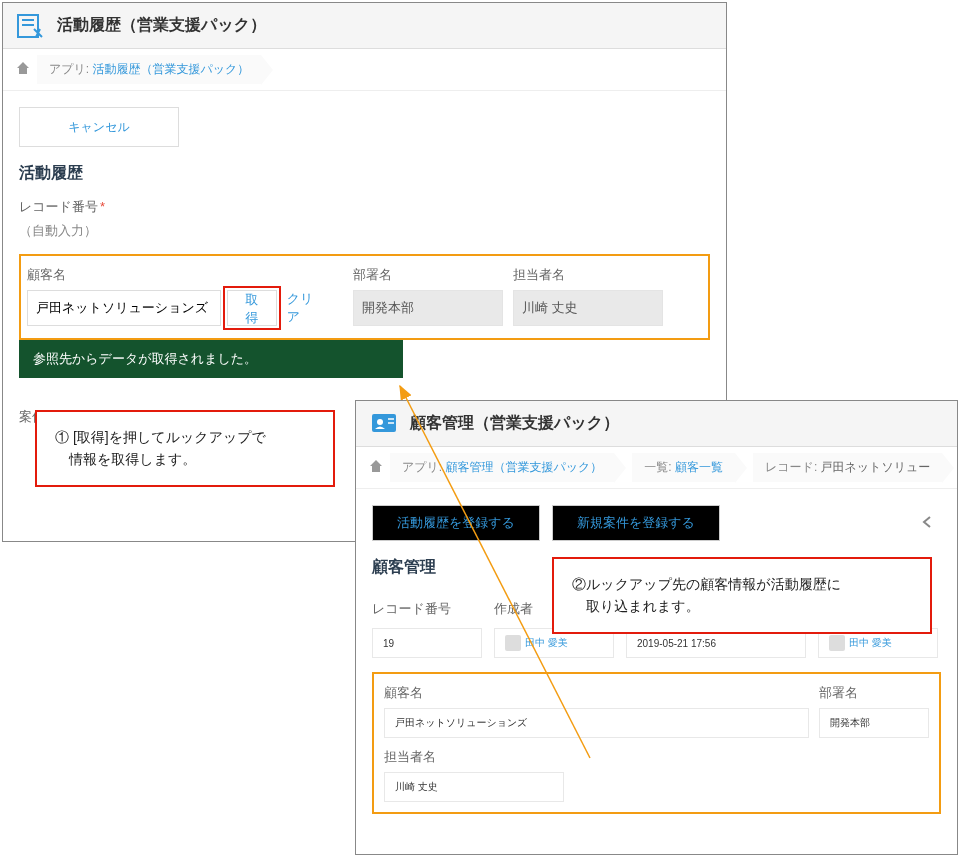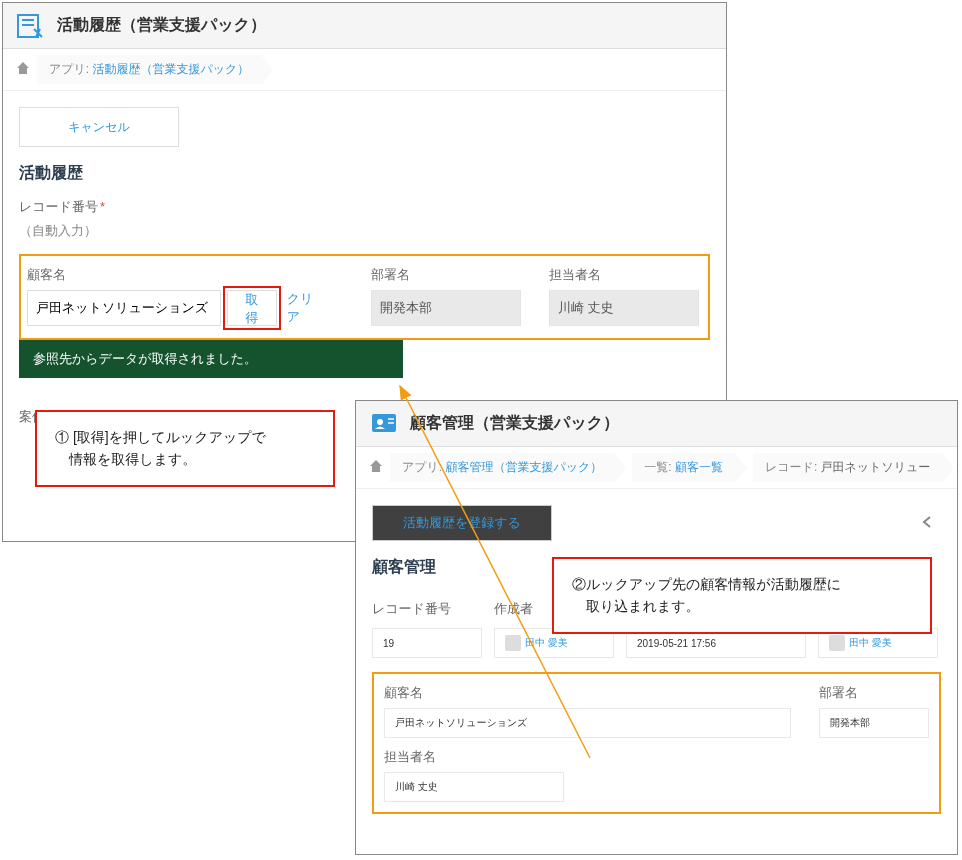--- a/index.html
+++ b/index.html
@@ -19,33 +19,33 @@
   .toolbar { padding: 16px; display: flex; gap: 16px; }
   .btn { display: inline-flex; align-items: center; justify-content: center; height: 40px; padding: 0 28px; font-size: 12px; cursor: pointer; border: 1px solid transparent; }
   .btn-cancel { color: #3498db; border: 1px solid #ddd; background: #fff; width: 160px; }
   .btn-primary { background: #3498db; color: #fff; width: 160px; }
   .section { padding: 0 16px 16px; }
   .section-title { font-size: 16px; font-weight: bold; color: #2c3e50; margin-bottom: 14px; }
   .field-label { font-size: 13px; color: #666; margin-bottom: 6px; }
   .req { color: #e74c3c; margin-left: 2px; }
   .auto-text { color: #888; font-size: 13px; margin-top: 6px; }
   .highlight-box { border: 2px solid #f39c12; padding: 10px 6px 12px; margin-top: 14px; position: relative; }
-  .row { display: flex; gap: 28px; }
+  .row { display: flex; gap: 10px; }
   .col { display: flex; flex-direction: column; }
   .input { height: 36px; border: 1px solid #ddd; padding: 0 8px; font-size: 13px; background: #fff; }
   .input-ro { height: 36px; border: 1px solid #e4e4e4; padding: 0 8px; font-size: 13px; background: #e9e9e9; color: #555; display: flex; align-items: center; }
   .lookup-btn { height: 36px; border: 1px solid #ddd; background: #fff; color: #3498db; padding: 0 12px; font-size: 13px; cursor: pointer; }
   .lookup-btn-hl { outline: 2px solid #e31b0c; outline-offset: 2px; }
   .clear-link { color: #3498db; font-size: 13px; align-self: center; cursor: pointer; padding: 0 4px; }
   .toast { background: #14532d; color: #fff; padding: 10px 14px; font-size: 13px; margin-top: 0; width: 384px; }
   .callout { position: absolute; background: #fff; border: 2px solid #e31b0c; padding: 14px 18px; font-size: 14px; color: #222; line-height: 1.6; z-index: 10; }
   .callout1 { left: 23px; top: 410px; width: 300px; margin-left: 12px; }
   .callout2 { left: 552px; top: 557px; width: 380px; }
   .sub-toolbar { padding: 16px; display: flex; gap: 12px; align-items: center; }
-  .btn-outline { border: 1px solid #ccc; background: #404040; color: #3498db; padding: 8px 30px; cursor: pointer; font-size: 13px; }
+  .btn-outline { border: 1px solid #ccc; background: #000000; color: #3498db; padding: 8px 24px; cursor: pointer; font-size: 13px; }
   .pager-arrow { margin-left: auto; color: #888; padding: 4px 8px; }
   .meta-row { display: flex; gap: 12px; padding: 0 16px; }
   .meta-col { display: flex; flex-direction: column; gap: 4px; }
   .meta-val { border: 1px solid #e8e8e8; padding: 6px 10px; background: #fff; font-size: 10px; display: flex; align-items: center; gap: 4px; min-height: 30px; }
   .user-link { color: #3498db; }
   .avatar { width: 16px; height: 16px; border-radius: 2px; background: #ddd; display: inline-block; }
   .highlight-box2 { border: 2px solid #f39c12; padding: 10px; margin: 14px 16px 0; }
   .arrow-line { position: absolute; z-index: 5; pointer-events: none; }
 </style>
 </head>
@@ -137,20 +137,21 @@
     </span>
     <span class="bc-item">
       <span class="prefix">一覧: </span><span class="link">顧客一覧</span>
     </span>
     <span class="bc-item" style="margin-right:0">
       <span class="prefix">レコード: </span><span>戸田ネットソリュー</span>
     </span>
   </div>
   <div class="sub-toolbar">
     <button class="btn-outline">活動履歴を登録する</button>
+    <button class="btn-outline">新規案件を登録する</button>
     <span class="pager-arrow">
       <svg width="12" height="14" viewBox="0 0 12 14">
           <path d="M9 2 L3 7 L9 12" fill="none" stroke="#888" stroke-width="2"></path>
         </svg>
     </span>
   </div>
   <div class="section" style="padding-bottom:8px">
     <div class="section-title">顧客管理</div>
   </div>
   <div class="meta-row">

